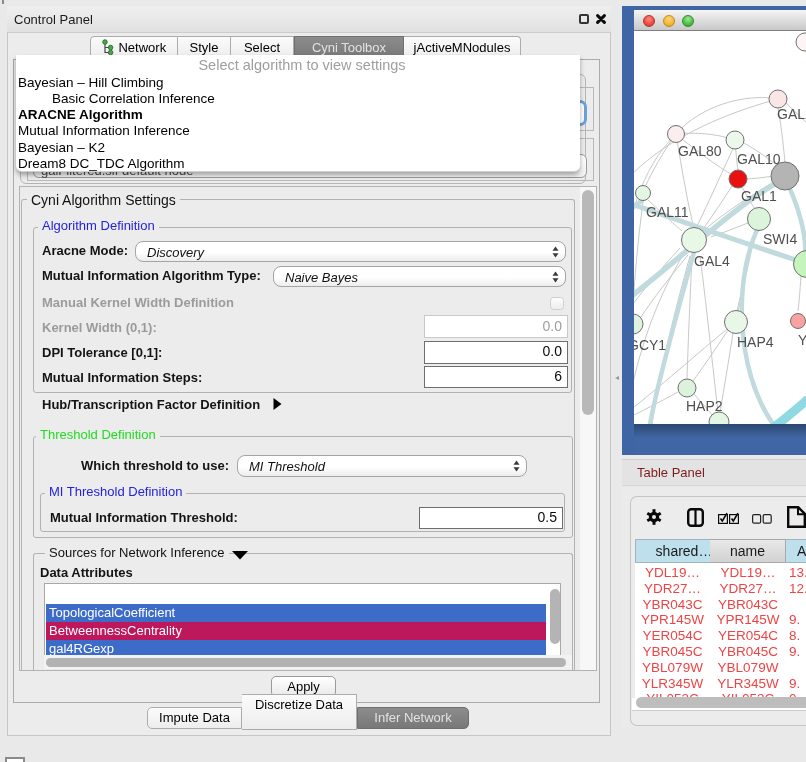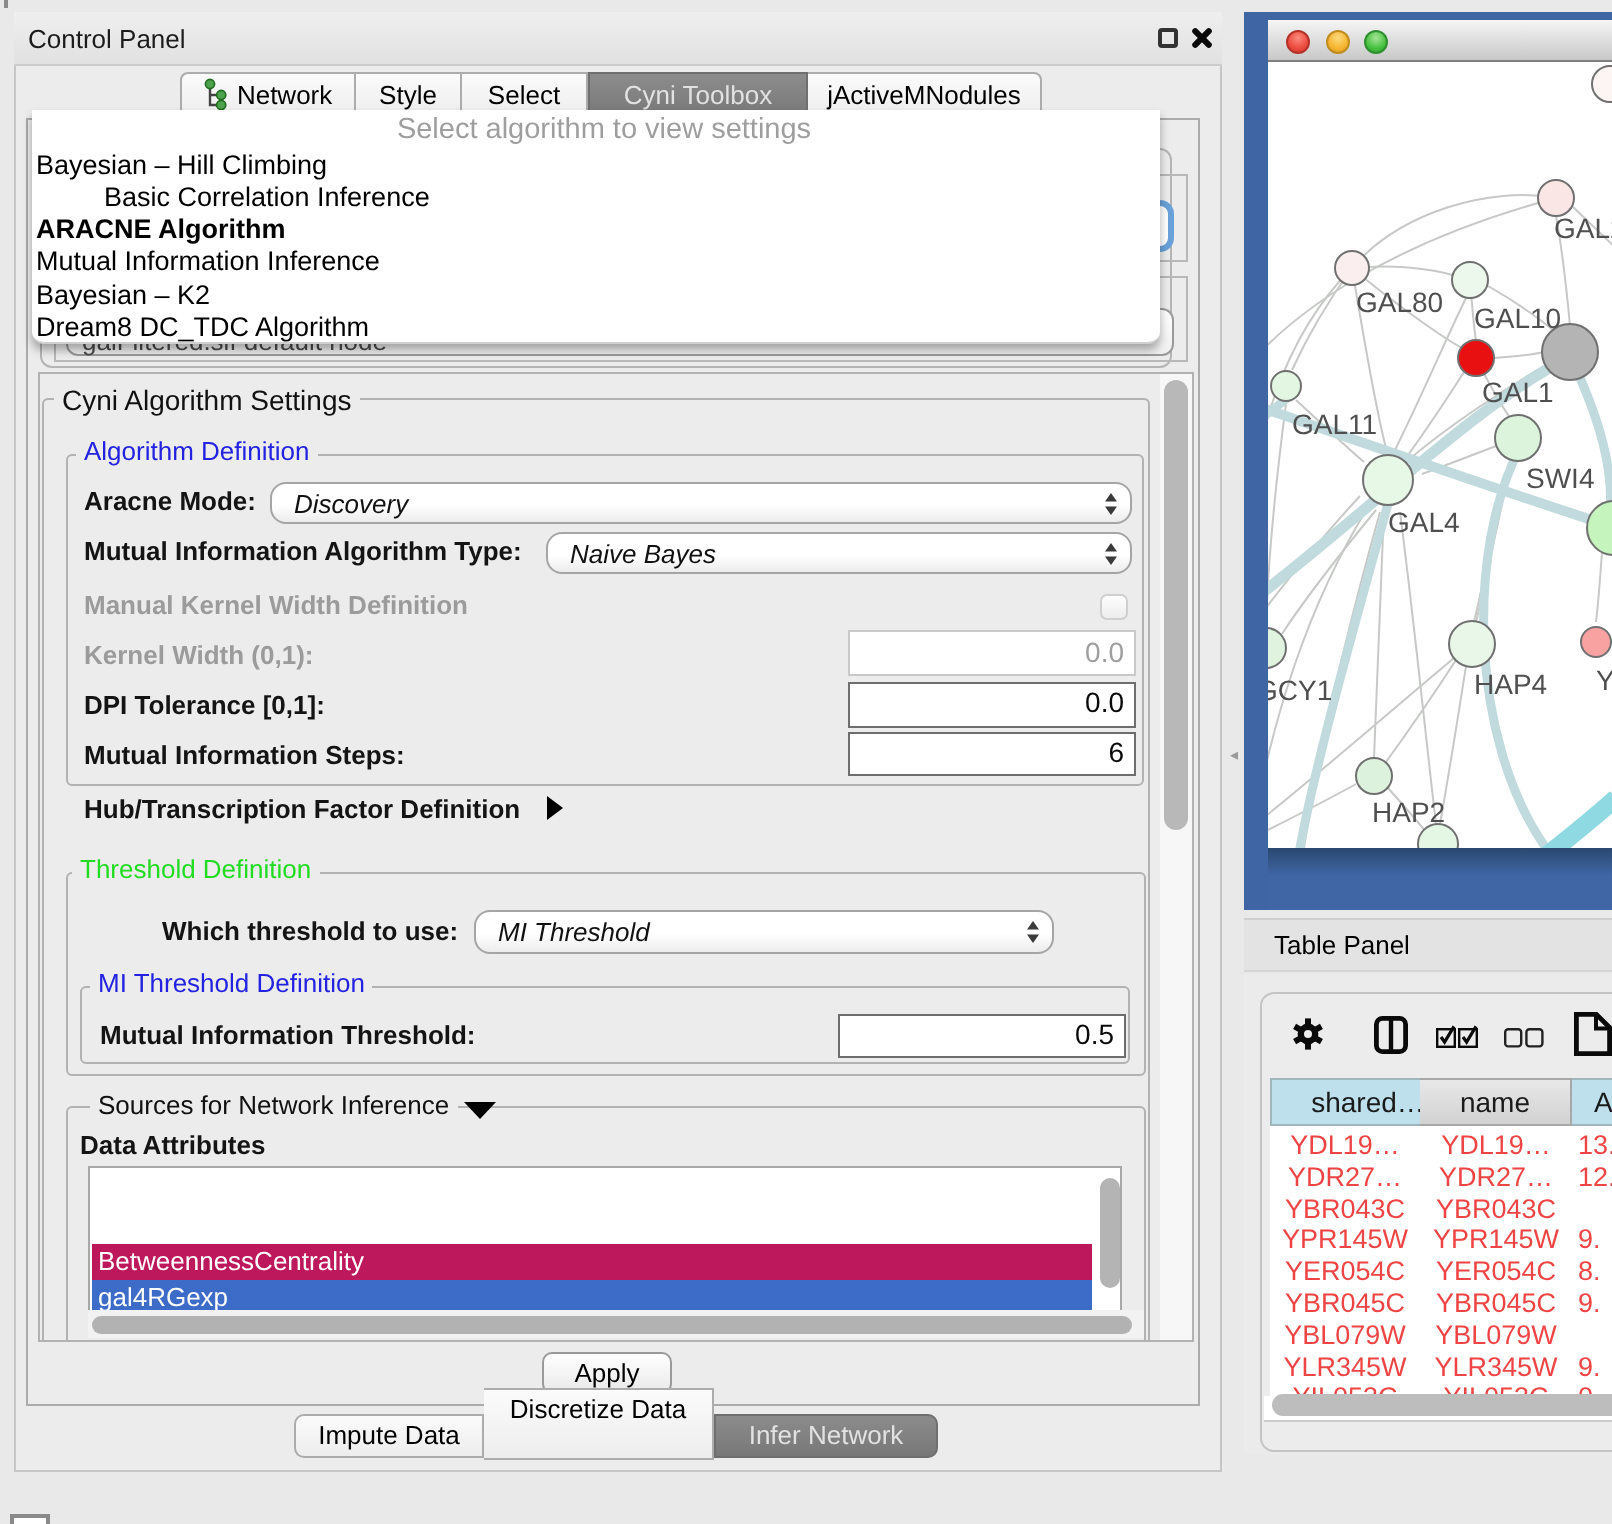--- a/index.html
+++ b/index.html
@@ -124,20 +124,21 @@
 <div class="field" style="left:419px; top:507px; width:144px; height:22px; line-height:18px;">0.5</div>
 
 <div class="grp" style="left:33px; top:553px; width:540px; height:118px; border-bottom:none; border-radius:3px 3px 0 0;"></div>
 <div class="gtitle" style="left:45px; top:545px; color:#111;">Sources for Network Inference</div>
 <svg class="abs" style="left:231px; top:550px;" width="18" height="10" viewBox="0 0 18 10">
     <path d="M1 1 L17 1 L9 9.5 Z" fill="#000"></path>
   </svg>
 <div class="lbl abs" style="left:40px; top:565px;">Data Attributes</div>
 
 <div class="abs" style="left:44px; top:583px; width:517px; height:86px; border:1px solid #a8a8a8; background:#fff; overflow:hidden;">
+  <div class="abs" style="left:1px; top:20px; width:500px; height:18px; background:#3d6cc8; color:#fff; font-size:13px; line-height:17px; padding-left:3px;">TopologicalCoefficient</div>
   <div class="abs" style="left:1px; top:38px; width:500px; height:18px; background:#be185d; color:#fff; font-size:13px; line-height:17px; padding-left:3px;">BetweennessCentrality</div>
   <div class="abs" style="left:1px; top:56px; width:500px; height:18px; background:#3d6cc8; color:#fff; font-size:13px; line-height:17px; padding-left:3px;">gal4RGexp</div>
   <div class="abs" style="left:505px; top:5px; width:10px; height:55px; background:#b4b4b4; border-radius:5px;"></div>
 </div>
 <div class="abs" style="left:44px; top:655px; width:528px; height:14px; background:#f2f2f2;"></div>
 <div class="abs" style="left:46px; top:657.5px; width:520px; height:9px; background:#b2b2b2; border-radius:4.5px;"></div>
 
 <div class="abs" style="left:271px; top:676px; width:65px; height:21px; border:1px solid #9a9a9a; border-radius:5px; background:linear-gradient(#ffffff,#e9e9e9); font-size:13px; text-align:center; line-height:19px;">Apply</div>
 
 <div class="tab" style="left:147px; top:707px; width:95px; height:22px; border-radius:5px 0 0 5px; line-height:20px;">Impute Data</div>
@@ -226,21 +227,21 @@
     <text x="694" y="266">GAL4</text>
     <text x="628" y="350">GCY1</text>
     <text x="737" y="347">HAP4</text>
     <text x="798" y="345">YM</text>
     <text x="686" y="411">HAP2</text>
   </g>
 </svg>
 </div>
 
 <div class="abs" style="left:622px; top:459px; width:184px; height:27px; background:#e3e3e3; border-top:1px solid #cfcfcf; border-bottom:1px solid #d6d6d6;"></div>
-<div class="abs" style="left:637px; top:465px; font-size:13px; color:#000000;">Table Panel</div>
+<div class="abs" style="left:637px; top:465px; font-size:13px; color:#7f1d1d;">Table Panel</div>
 <div class="abs" style="left:622px; top:487px; width:184px; height:240px; background:#ebebeb;"></div>
 <div class="abs" style="left:630px; top:496px; width:180px; height:230px; background:#ececec; border:1px solid #c4c4c4; border-radius:7px 0 0 7px; border-right:none;"></div>
 
 <svg class="abs" style="left:646px; top:508px;" width="16" height="18" viewBox="0 0 16 18">
 <g fill="#0a0a0a">
       <circle cx="8" cy="9" r="5.2"></circle>
 <g stroke="#0a0a0a" stroke-width="3">
 <line x1="8" y1="1.2" x2="8" y2="5"></line>
         <line x1="8" y1="13" x2="8" y2="16.8"></line>
 <line x1="1.3" y1="5.2" x2="4.8" y2="7.2"></line>

